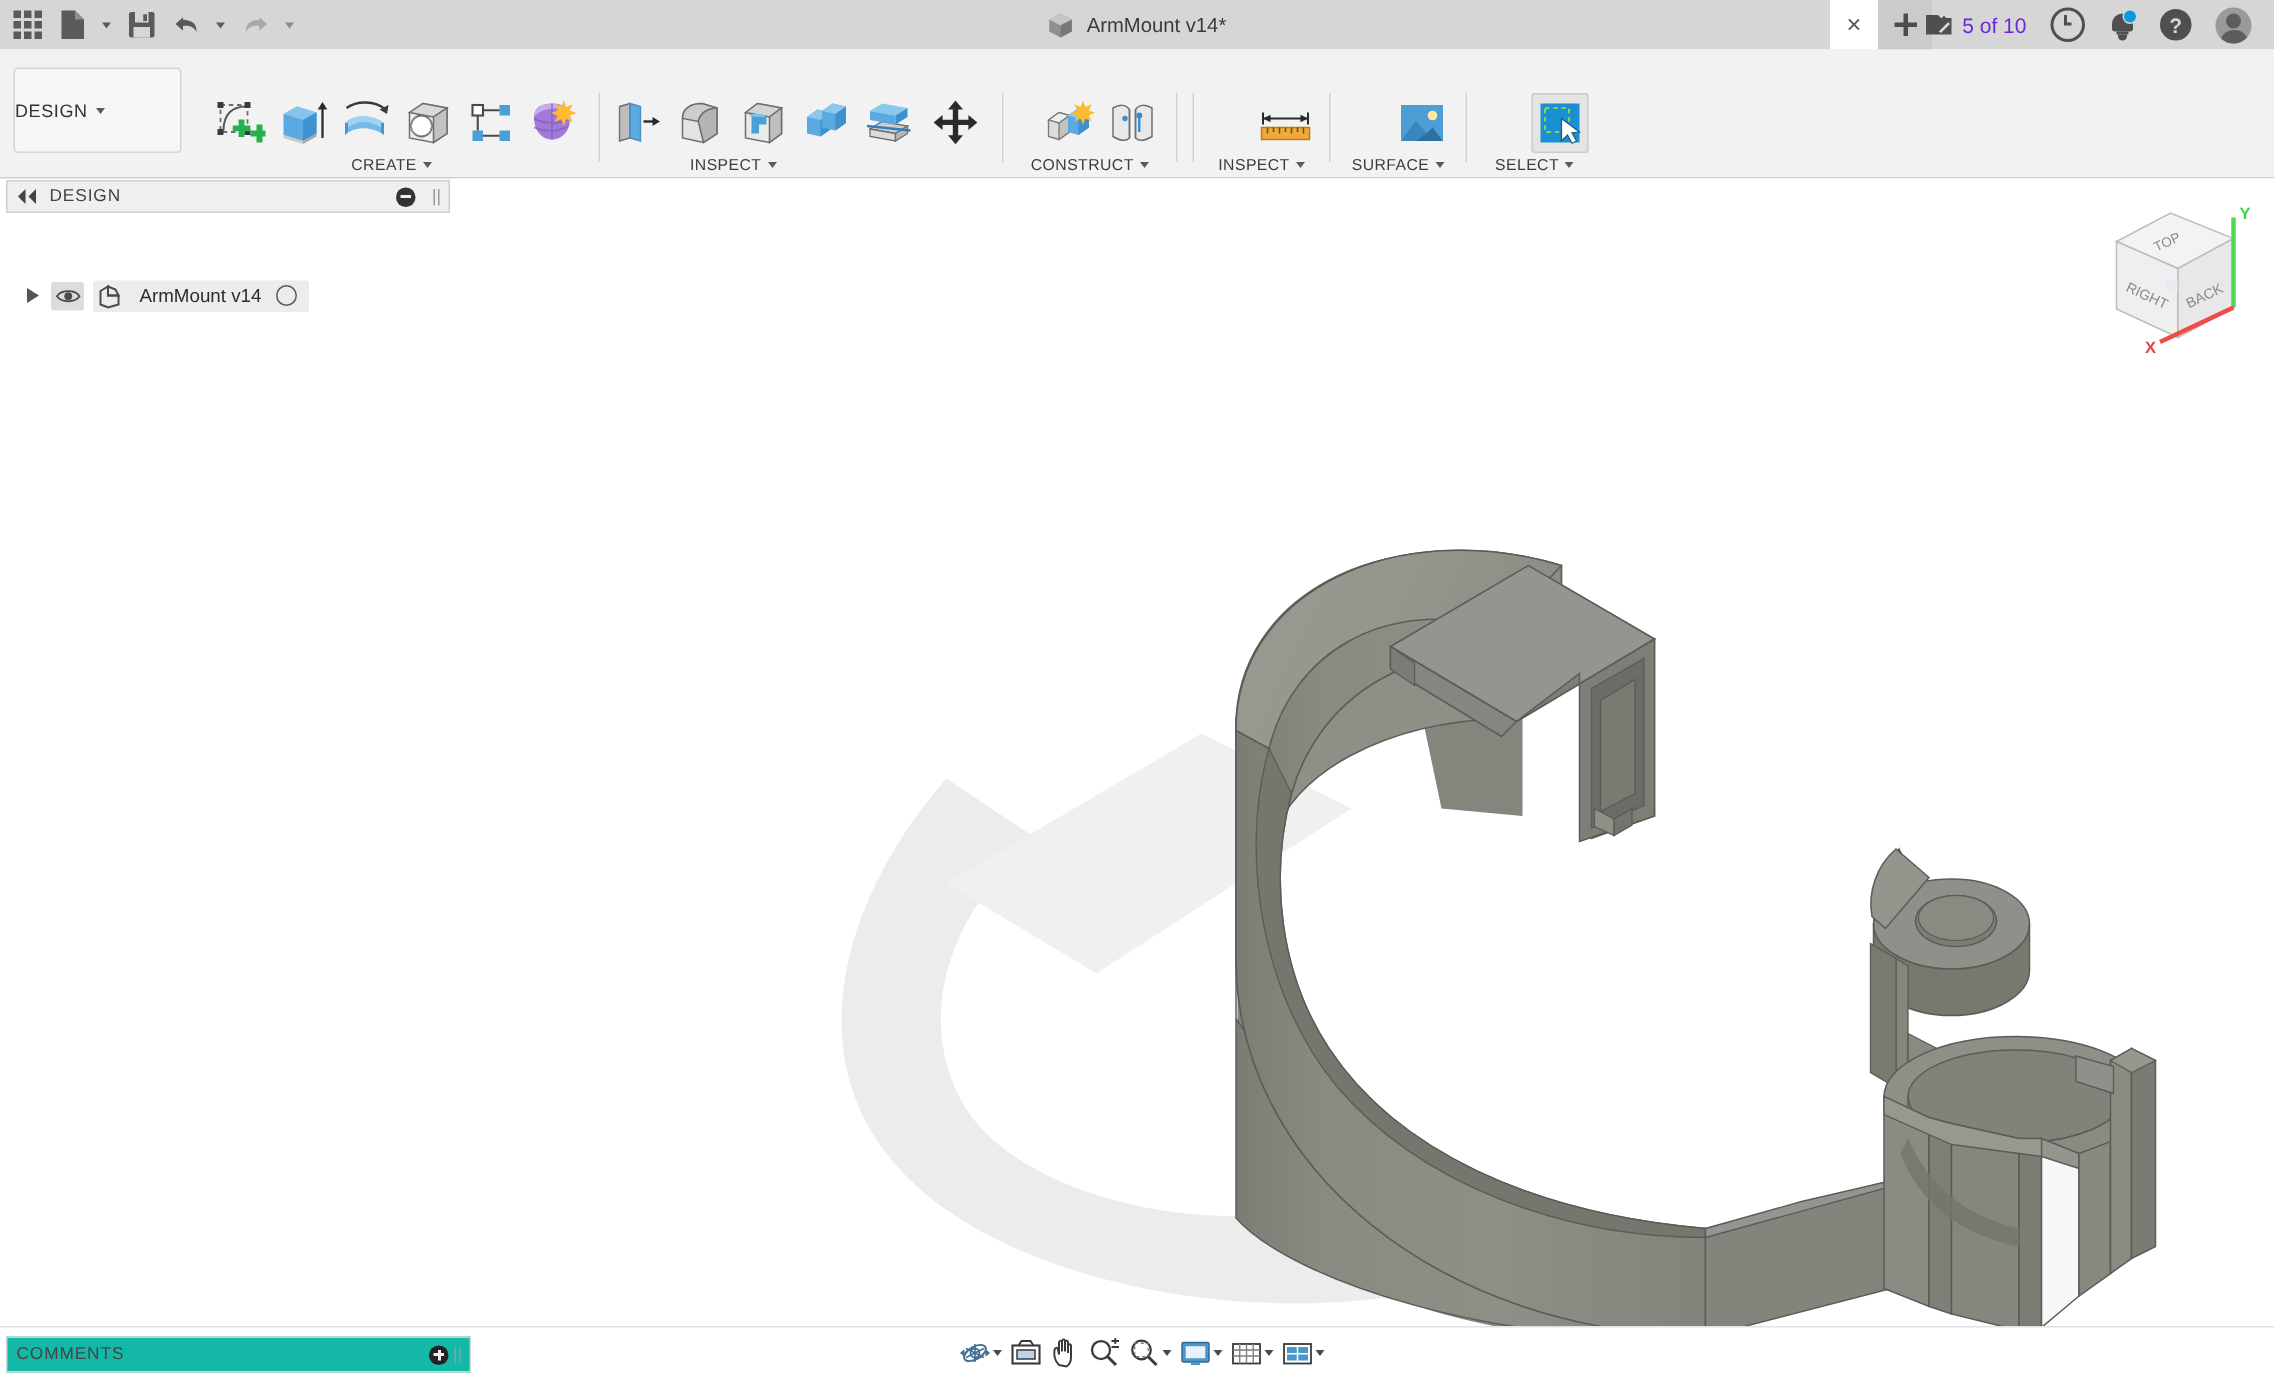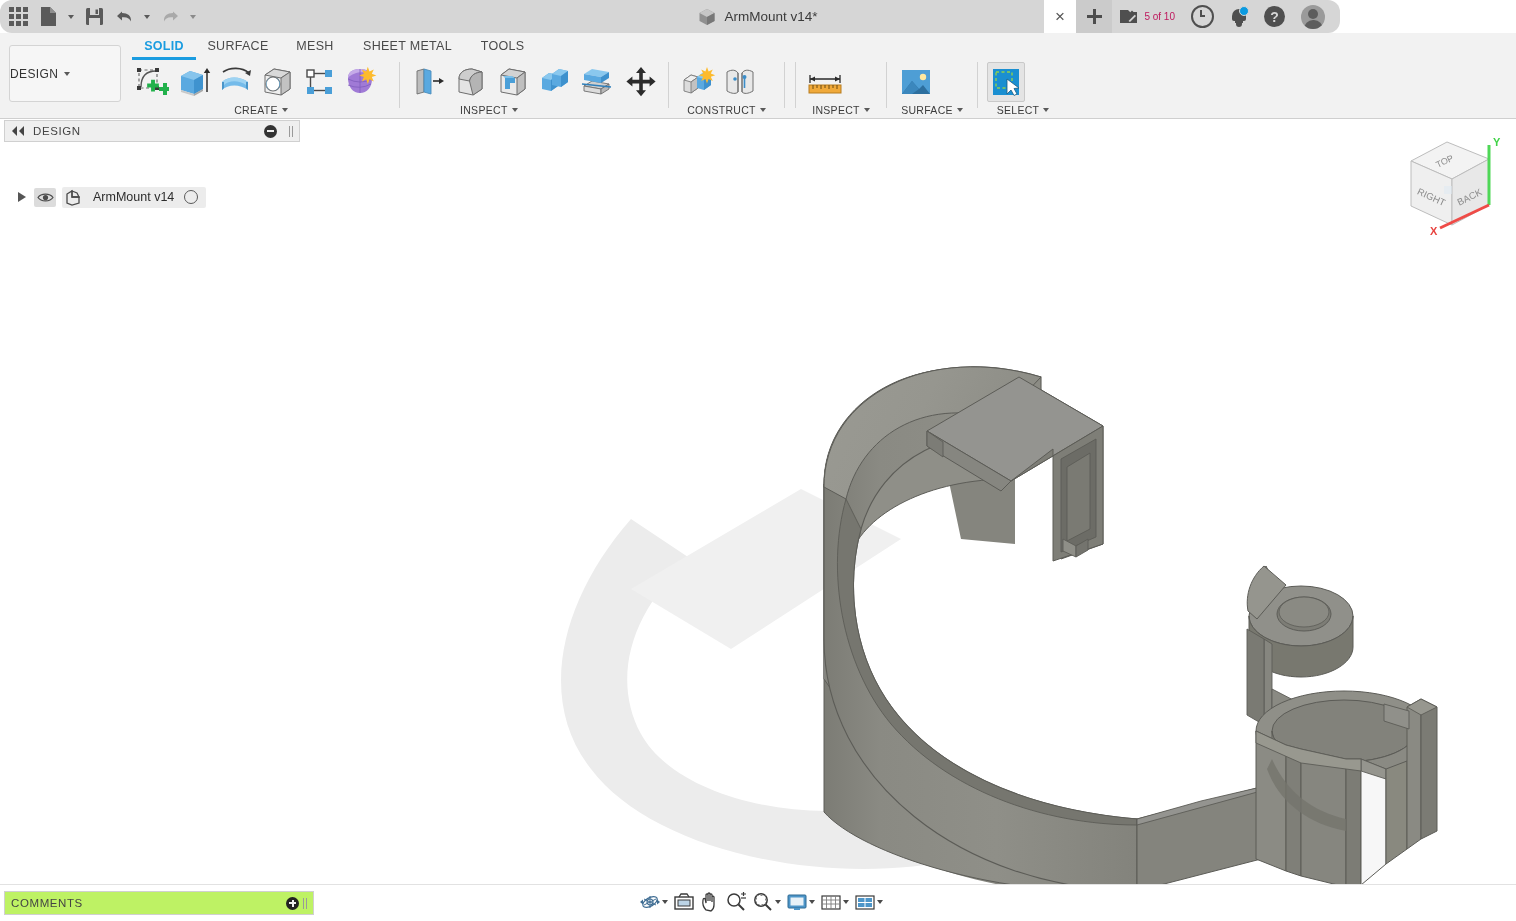--- a/index.html
+++ b/index.html
@@ -5,41 +5,41 @@
   html,body{margin:0;padding:0;}
   body{
     width:1516px;height:921px;overflow:hidden;
     font-family:"Liberation Sans", sans-serif;
     background:#ffffff;
     -webkit-font-smoothing:antialiased;
   }
   .app{position:relative;width:1516px;height:921px;}
 
   
-  .titlebar{position:absolute;left:0;top:0;width:1340px;height:33px;background:#d6d6d6;border-radius:12px;}
+  .titlebar{position:absolute;left:0;top:0;width:1516px;height:33px;background:#d6d6d6;}
   .qat{position:absolute;left:0;top:0;height:33px;display:flex;align-items:center;padding-left:4px;gap:2px;}
   .qbtn{width:28px;height:28px;display:flex;align-items:center;justify-content:center;cursor:default;}
   .qbtn.small{width:14px;}
   .grid-ico{display:grid;grid-template-columns:repeat(3,5px);grid-template-rows:repeat(3,5px);gap:2px;}
   .grid-ico i{background:#5a5a5a;display:block;}
   .caret{width:0;height:0;border-left:3.5px solid transparent;border-right:3.5px solid transparent;border-top:4px solid #5a5a5a;}
   .caret.lite{border-top-color:#8b8b8b;}
 
   .title-center{position:absolute;left:0;top:0;width:1516px;height:33px;display:flex;align-items:center;justify-content:center;gap:8px;pointer-events:none;}
   .title-text{font-size:13.5px;color:#3b3b3b;}
   .tab-strip{position:absolute;right:228px;top:0;height:33px;display:flex;align-items:stretch;}
   .tab-close{width:32px;display:flex;align-items:center;justify-content:center;font-size:17px;color:#555;background:#ffffff;}
   .tab-plus{width:36px;display:flex;align-items:center;justify-content:center;background:#cbcbcb;}
   .plus-h{position:relative;width:15px;height:15px;}
   .plus-h:before,.plus-h:after{content:"";position:absolute;background:#4d4d4d;}
   .plus-h:before{left:6px;top:0;width:3px;height:15px;}
   .plus-h:after{top:6px;left:0;height:3px;width:15px;}
   .title-right{position:absolute;right:0;top:0;height:33px;display:flex;align-items:center;gap:2px;padding-right:8px;}
   .tr-item{display:flex;align-items:center;gap:5px;padding:0 7px;height:33px;}
-  .tr-text{font-size:10px;color:#be185d;}
+  .tr-text{font-size:14px;color:#6d28d9;}
   .circ-ico{width:19px;height:19px;border:2px solid #4f4f4f;border-radius:50%;position:relative;}
   .clk-h{position:absolute;left:7px;top:3px;width:2px;height:6px;background:#4f4f4f;}
   .clk-m{position:absolute;left:7px;top:8px;width:5px;height:2px;background:#4f4f4f;}
   .bell{position:relative;width:18px;height:19px;}
   .bell-b{position:absolute;left:2px;top:2px;width:14px;height:12px;background:#4f4f4f;border-radius:7px 7px 2px 2px;}
   .bell-c{position:absolute;left:5px;top:14px;width:8px;height:2px;background:#4f4f4f;}
   .bell-t{position:absolute;left:6px;top:15.5px;width:6px;height:4px;background:#4f4f4f;border-radius:0 0 4px 4px;}
   .bell-dot{position:absolute;right:-1px;top:-1px;width:8px;height:8px;border-radius:50%;background:#0b9ae0;border:1.5px solid #d6d6d6;}
   .qmark{width:21px;height:21px;border-radius:50%;background:#4f4f4f;color:#d6d6d6;font-size:14px;font-weight:bold;display:flex;align-items:center;justify-content:center;}
   .avatar{width:24px;height:24px;border-radius:50%;background:#9a9a9a;overflow:hidden;position:relative;}
@@ -50,21 +50,21 @@
   .ribbon{position:absolute;left:0;top:33px;width:1516px;height:85px;background:#f2f2f2;border-bottom:1px solid #cfcfcf;}
   .design-box{position:absolute;left:9px;top:12px;width:110px;height:55px;border:1px solid #d4d4d4;border-radius:3px;background:#f6f6f6;display:flex;align-items:center;gap:6px;}
   .design-box span{font-size:12px;color:#333;letter-spacing:.4px;}
 
   .tabs{position:absolute;left:132px;top:0;display:flex;align-items:flex-start;height:26px;}
   .rtab{font-size:12.5px;color:#4a4a4a;padding:6px 0 4px;margin-right:0;text-align:center;letter-spacing:.3px;position:relative;}
   .rtab.active{color:#1a9ce0;font-weight:bold;}
   .rtab .ul{position:absolute;left:0;right:0;bottom:-3px;height:3px;background:#1a9ce0;}
 
   .groups{position:absolute;left:128px;top:26px;height:59px;display:flex;align-items:flex-start;}
-  .grp{height:59px;display:flex;flex-direction:column;align-items:flex-start;position:relative;padding:0 4px;}
+  .grp{height:59px;display:flex;flex-direction:column;align-items:flex-end;position:relative;padding:0 4px;}
   .grp-icons{display:flex;align-items:flex-start;gap:2px;height:44px;padding-top:2px;}
   .grp-label{font-size:10.5px;color:#3c3c3c;display:flex;align-items:center;gap:4px;letter-spacing:.3px;position:absolute;bottom:2px;left:0;right:0;justify-content:center;white-space:nowrap;}
   .grp-sep{width:1px;height:46px;background:#d2d2d2;margin:3px 5px 0;}
   .ico{width:40px;height:42px;display:flex;align-items:center;justify-content:center;position:relative;}
   .ico svg{display:block;}
   .selbox{background:#e4e4e4;border:1px solid #c9c9c9;border-radius:2px;}
 
   
   .browser{position:absolute;left:4px;top:120px;width:296px;}
   .br-head{height:20px;background:#efefef;border:1px solid #d0d0d0;display:flex;align-items:center;padding:0 6px;gap:8px;}
@@ -80,21 +80,21 @@
   .circ-o{width:12px;height:12px;border:1.5px solid #5a5a5a;border-radius:50%;}
   .br-hl{background:#ececec;display:inline-flex;align-items:center;gap:6px;padding:1px 8px 1px 2px;border-radius:2px;}
 
   
   .canvas{position:absolute;left:301px;top:119px;width:1215px;height:765px;background:#ffffff;}
 
   
   .viewcube{position:absolute;right:12px;top:128px;width:110px;height:115px;}
 
   
-  .comments{position:absolute;left:4px;bottom:6px;width:296px;height:22px;background:#bef264;border:1px solid #d0d0d0;display:flex;align-items:center;padding:0 6px;}
+  .comments{position:absolute;left:4px;bottom:6px;width:296px;height:22px;background:#14b8a6;border:1px solid #d0d0d0;display:flex;align-items:center;padding:0 6px;}
   .cm-title{font-size:11.5px;color:#444;letter-spacing:.6px;flex:1;}
   .plus-ico{width:13px;height:13px;border-radius:50%;background:#222;position:relative;}
   .plus-ico:before{content:"";position:absolute;left:5.5px;top:3px;width:2px;height:7px;background:#efefef;}
   .plus-ico:after{content:"";position:absolute;left:3px;top:5.5px;width:7px;height:2px;background:#efefef;}
 
   .navbar{position:absolute;left:637px;bottom:6px;height:26px;display:flex;align-items:center;gap:1px;}
   .nv{height:24px;display:flex;align-items:center;justify-content:center;padding:0 2px;gap:1px;}
   .nvc{width:0;height:0;border-left:3.5px solid transparent;border-right:3.5px solid transparent;border-top:4px solid #4a4a4a;}
   .footer-bg{position:absolute;left:0;bottom:0;width:1516px;height:36px;background:#ffffff;border-top:1px solid #e2e2e2;}
 </style>
@@ -205,30 +205,20 @@
     </div>
   </div>
 
   <div class="ribbon">
 
     <div class="design-box">
       <span>DESIGN</span>
       <div class="caret"></div>
     </div>
 
-    <div class="tabs">
-      <div class="rtab active" style="width:64px">
-        <span>SOLID</span>
-        <div class="ul"></div>
-      </div>
-      <div class="rtab" style="width:84px">SURFACE</div>
-      <div class="rtab" style="width:70px">MESH</div>
-      <div class="rtab" style="width:115px">SHEET METAL</div>
-      <div class="rtab" style="width:75px">TOOLS</div>
-    </div>
 
     <div class="groups">
 
       <div class="grp" style="width:258px">
         <div class="grp-icons">
           <div class="ico">
             <svg width="34" height="32" viewBox="0 0 34 32">
               <path d="M4 4 h18 v18 h-18z" fill="none" stroke="#6e6e6e" stroke-width="1.2" stroke-dasharray="3 2.5"></path>
               <path d="M6 21 C6 10 12 5 21 5" fill="none" stroke="#555" stroke-width="1.3"></path>
               <rect x="2" y="2" width="4" height="4" fill="#3a3a3a"></rect>

